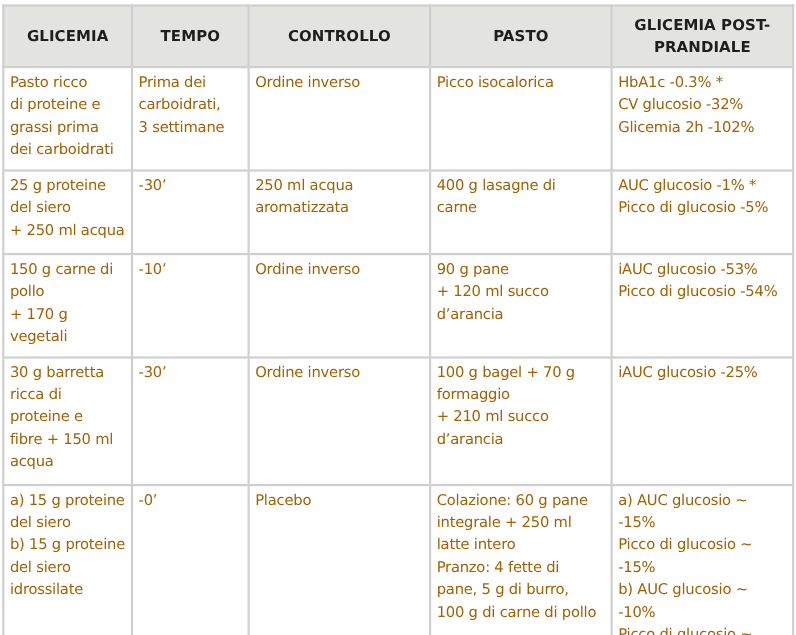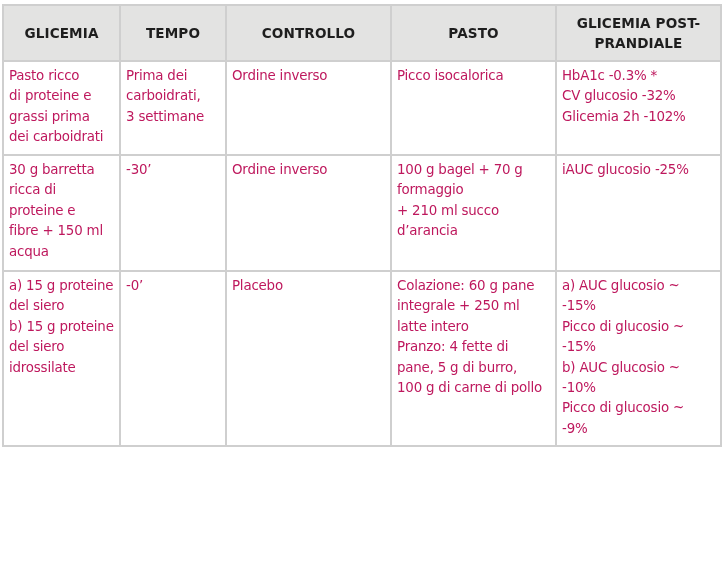--- a/index.html
+++ b/index.html
@@ -19,21 +19,21 @@
       top: 4px;
       border-collapse: collapse;
       table-layout: fixed;
       width: 718px;
     }
     table.data-table th,
     table.data-table td {
       border: 2px solid #cfcfcf;
       vertical-align: top;
       text-align: left;
-      color: #be185d;
+      color: #a16207;
       font-size: 13.4px;
       line-height: 20.4px;
       padding: 4px 5px 6px 5px;
       white-space: pre-line;
       letter-spacing: -0.2px;
     }
     table.data-table th {
       background: #e3e3e2;
       color: #1e1e1e;
       font-weight: bold;
@@ -85,20 +85,44 @@
 dei carboidrati</td>
       <td>Prima dei
 carboidrati,
 3 settimane</td>
       <td>Ordine inverso</td>
       <td>Picco isocalorica</td>
       <td>HbA1c -0.3% *
 CV glucosio -32%
 Glicemia 2h -102%</td>
     </tr>
+    <tr class="r2">
+      <td>25 g proteine
+del siero
++ 250 ml acqua</td>
+      <td>-30’</td>
+      <td>250 ml acqua
+aromatizzata</td>
+      <td>400 g lasagne di
+carne</td>
+      <td>AUC glucosio -1% *
+Picco di glucosio -5%</td>
+    </tr>
+    <tr class="r3">
+      <td>150 g carne di
+pollo
++ 170 g vegetali</td>
+      <td>-10’</td>
+      <td>Ordine inverso</td>
+      <td>90 g pane
++ 120 ml succo
+d’arancia</td>
+      <td>iAUC glucosio -53%
+Picco di glucosio -54%</td>
+    </tr>
     <tr class="r4">
       <td>30 g barretta
 ricca di
 proteine e
 fibre + 150 ml
 acqua</td>
       <td>-30’</td>
       <td>Ordine inverso</td>
       <td>100 g bagel + 70 g
 formaggio

